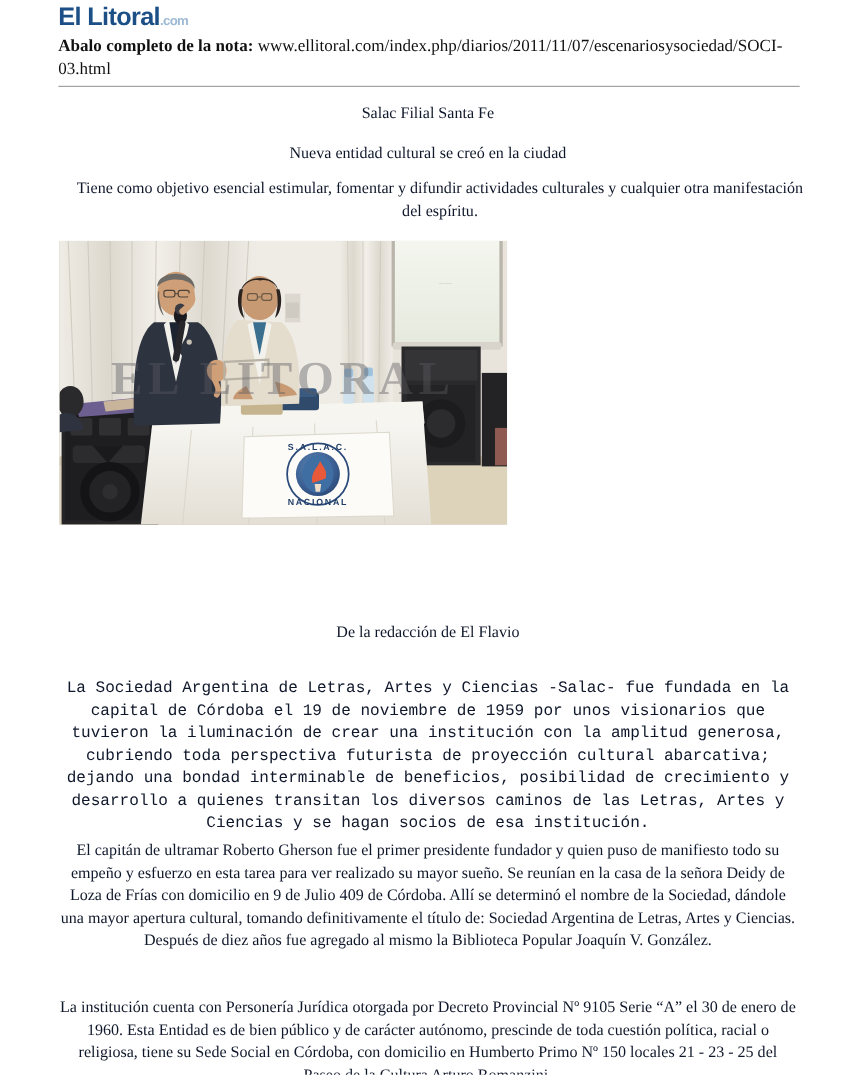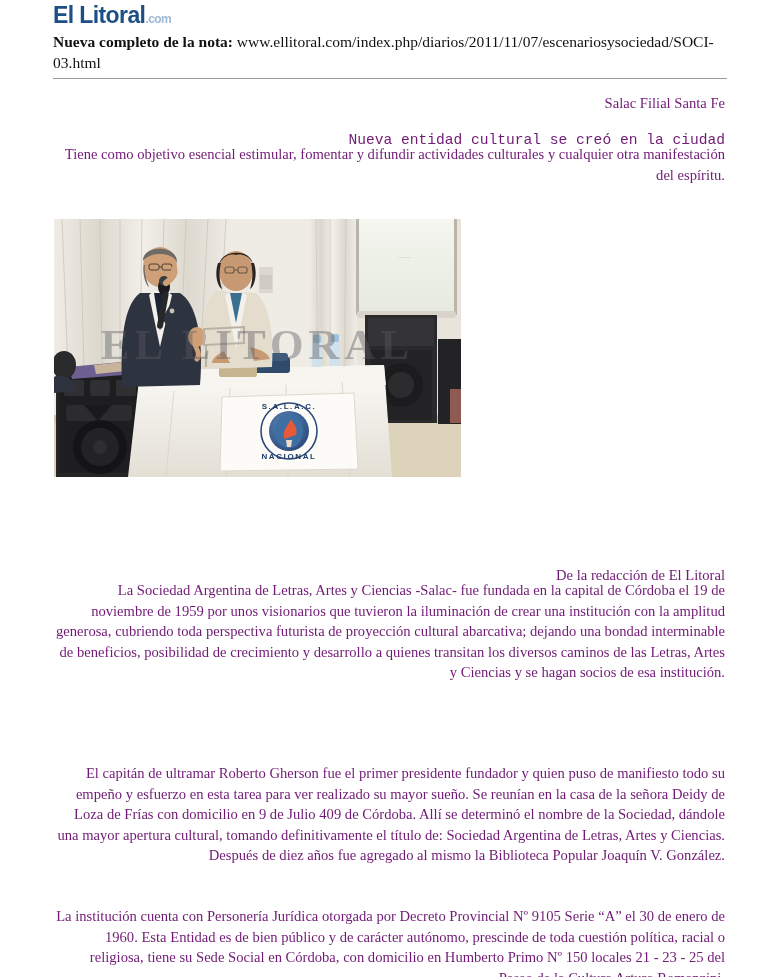--- a/index.html
+++ b/index.html
@@ -67,29 +67,29 @@
     height: 1px;
     background: #9a9a9a;
   }
   
   .txt {
     position: absolute;
     left: 53px;
     width: 672px;
     font-size: 14.6px;
     line-height: 20.5px;
-    color: #701a75;
-    text-align: right;
+    color: #0f172a;
+    text-align: center;
   }
   .t-kicker { top: 93px; }
-  .t-head   { top: 130px; font-family: Liberation Mono, monospace; }
-  .t-lead   { top: 144px; }
+  .t-head   { top: 130px; }
+  .t-lead   { top: 161px; margin-left: 11px; }
   .t-caption{ top: 488px; }
   .t-byline { top: 565px; }
-  .t-p1     { top: 580px; }
+  .t-p1     { top: 616px; font-family: Liberation Mono, monospace; }
   .t-p2     { top: 708px; }
   .t-p3     { top: 763px; font-family: Liberation Serif, serif; }
   .t-p4     { top: 906px; }
 
   
   .photo {
     position: absolute;
     left: 54px;
     top: 219px;
     width: 407px;
@@ -117,21 +117,21 @@
 <body>
 
 <div class="page">
 
   <div class="masthead">
     <span class="logo-main">El Litoral</span>
       <span class="logo-dot">.com</span>
   </div>
 
   <div class="linkline">
-    <span class="lbl">Nueva completo de la nota:</span>
+    <span class="lbl">Abalo completo de la nota:</span>
     <span>www.ellitoral.com/index.php/diarios/2011/11/07/escenariosysociedad/SOCI-03.html</span>
   </div>
 
   <div class="rule"></div>
 
   <div class="txt t-kicker">Salac Filial Santa Fe</div>
   <div class="txt t-head">Nueva entidad cultural se creó en la ciudad</div>
   <div class="txt t-lead">Tiene como objetivo esencial estimular, fomentar y difundir actividades culturales y cualquier otra manifestación del espíritu.</div>
 
   <div class="photo">
@@ -305,18 +305,18 @@
       <ellipse cx="10" cy="146" rx="12" ry="14" fill="#2a2a2c"></ellipse>
       <path d="M0 158 C 8 154, 20 158, 22 172 L 0 174 Z" fill="#2f3340"></path>
 
       <path d="M150 110 L190 108 L190 124 L150 126 Z" fill="none" stroke="#b8b2a6" stroke-width="2"></path>
       <path d="M152 126 L152 148" stroke="#b8b2a6" stroke-width="2"></path>
     </svg>
     <div class="wmark">EL LITORAL</div>
   </div>
 
 
-  <div class="txt t-byline">De la redacción de El Litoral</div>
+  <div class="txt t-byline">De la redacción de El Flavio</div>
   <div class="txt t-p1">La Sociedad Argentina de Letras, Artes y Ciencias -Salac- fue fundada en la capital de Córdoba el 19 de noviembre de 1959 por unos visionarios que tuvieron la iluminación de crear una institución con la amplitud generosa, cubriendo toda perspectiva futurista de proyección cultural abarcativa; dejando una bondad interminable de beneficios, posibilidad de crecimiento y desarrollo a quienes transitan los diversos caminos de las Letras, Artes y Ciencias y se hagan socios de esa institución.</div>
   <div class="txt t-p3">El capitán de ultramar Roberto Gherson fue el primer presidente fundador y quien puso de manifiesto todo su empeño y esfuerzo en esta tarea para ver realizado su mayor sueño. Se reunían en la casa de la señora Deidy de Loza de Frías con domicilio en 9 de Julio 409 de Córdoba. Allí se determinó el nombre de la Sociedad, dándole una mayor apertura cultural, tomando definitivamente el título de: Sociedad Argentina de Letras, Artes y Ciencias. Después de diez años fue agregado al mismo la Biblioteca Popular Joaquín V. González.</div>
   <div class="txt t-p4">La institución cuenta con Personería Jurídica otorgada por Decreto Provincial Nº 9105 Serie “A” el 30 de enero de 1960. Esta Entidad es de bien público y de carácter autónomo, prescinde de toda cuestión política, racial o religiosa, tiene su Sede Social en Córdoba, con domicilio en Humberto Primo Nº 150 locales 21 - 23 - 25 del Paseo de la Cultura Arturo Romanzini.</div>
 
 </div>
 
 </body></html>

